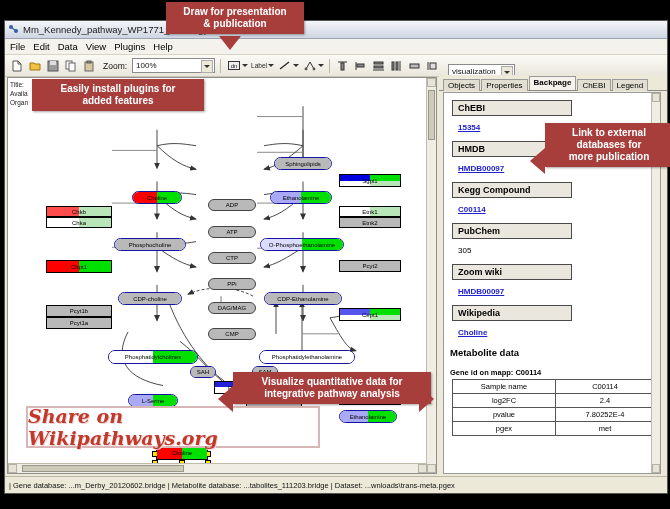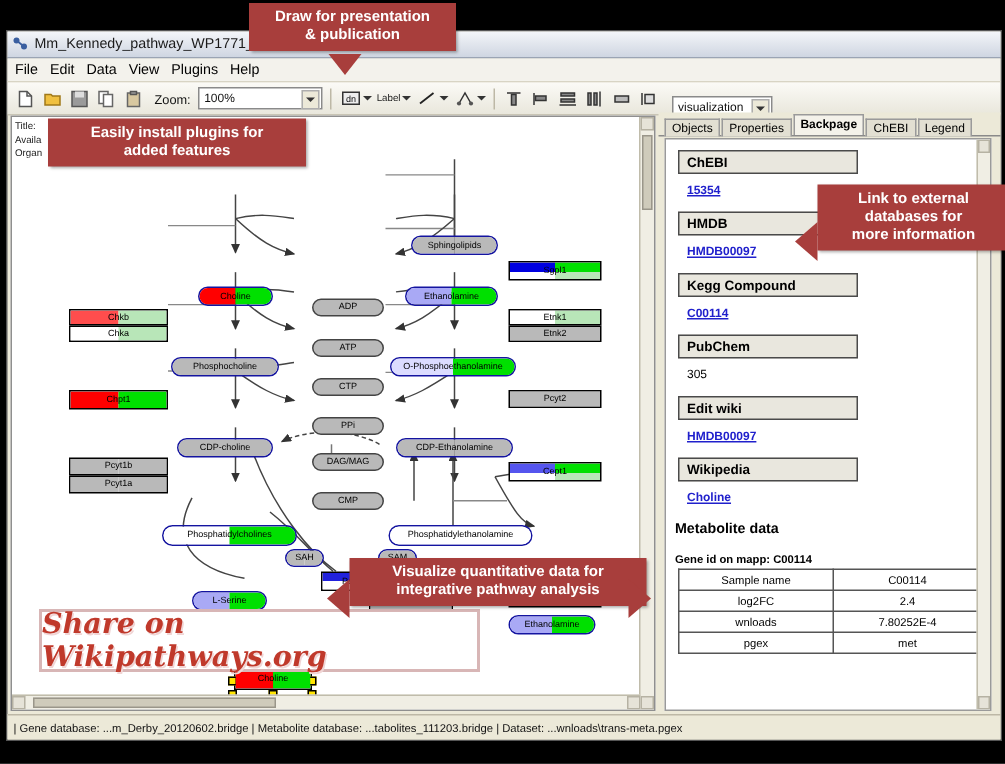--- a/index.html
+++ b/index.html
@@ -537,42 +537,42 @@
           </div>
           <div class="sect">
             <div class="secthead">Kegg Compound</div>
             <a class="lnk" href="#">C00114</a>
           </div>
           <div class="sect">
             <div class="secthead">PubChem</div>
             <span class="plain">305</span>
           </div>
           <div class="sect">
-            <div class="secthead">Edit wiki</div>
+            <div class="secthead">Zoom wiki</div>
             <a class="lnk" href="#">HMDB00097</a>
           </div>
           <div class="sect">
             <div class="secthead">Wikipedia</div>
             <a class="lnk" href="#">Choline</a>
           </div>
 
           <div class="exprhead">Metabolite data</div>
           <div class="geneid">Gene id on mapp: C00114</div>
           <table class="expr">
             <tbody>
                 <tr>
               <td class="k">Sample name</td>
               <td class="v">C00114</td>
             </tr>
             <tr>
               <td class="k">log2FC</td>
               <td class="v">2.4</td>
             </tr>
             <tr>
-              <td class="k">wnloads</td>
+              <td class="k">pvalue</td>
               <td class="v">7.80252E-4</td>
             </tr>
             <tr>
               <td class="k">pgex</td>
               <td class="v">met</td>
             </tr>
           </tbody>
             </table>
 
           <div class="vsb" style="width:8px;">
@@ -590,16 +590,16 @@
 
   <div class="callout" style="left:166px;top:2px;width:126px;">
     <div>Draw for presentation</div>
     <div>&amp; publication</div>
   </div>
   <div class="arrow-dn" style="left:219px;top:36px;"></div>
 
   <div class="callout" style="left:545px;top:123px;width:116px;">
     <div>Link  to external</div>
     <div>databases  for</div>
-    <div>more information</div>
+    <div>more publication</div>
   </div>
   <div class="arrow-lf" style="left:530px;top:148px;"></div>
 </div>
 
 </body></html>

